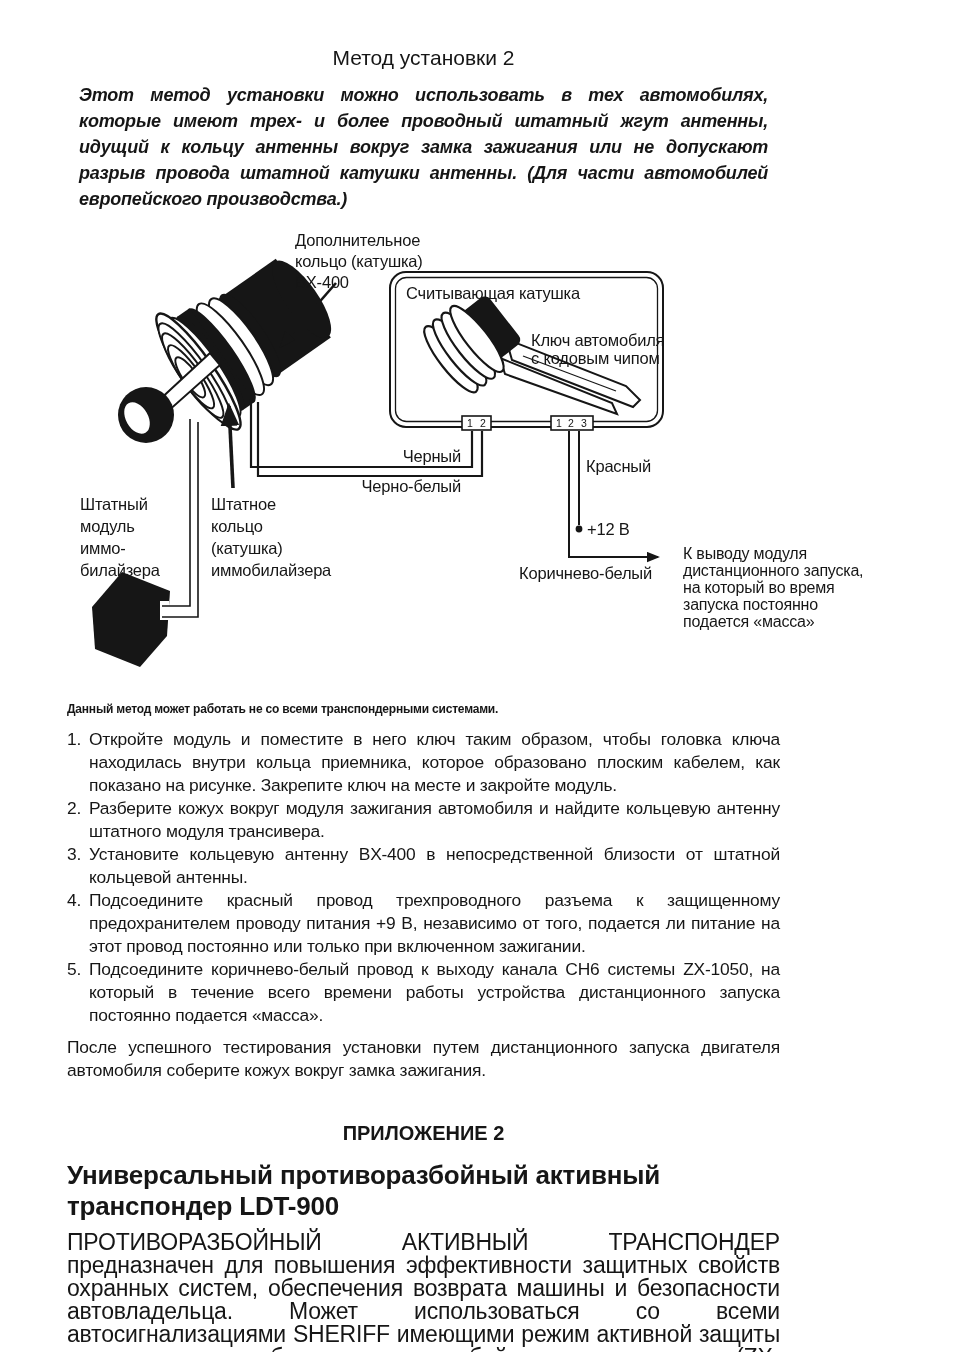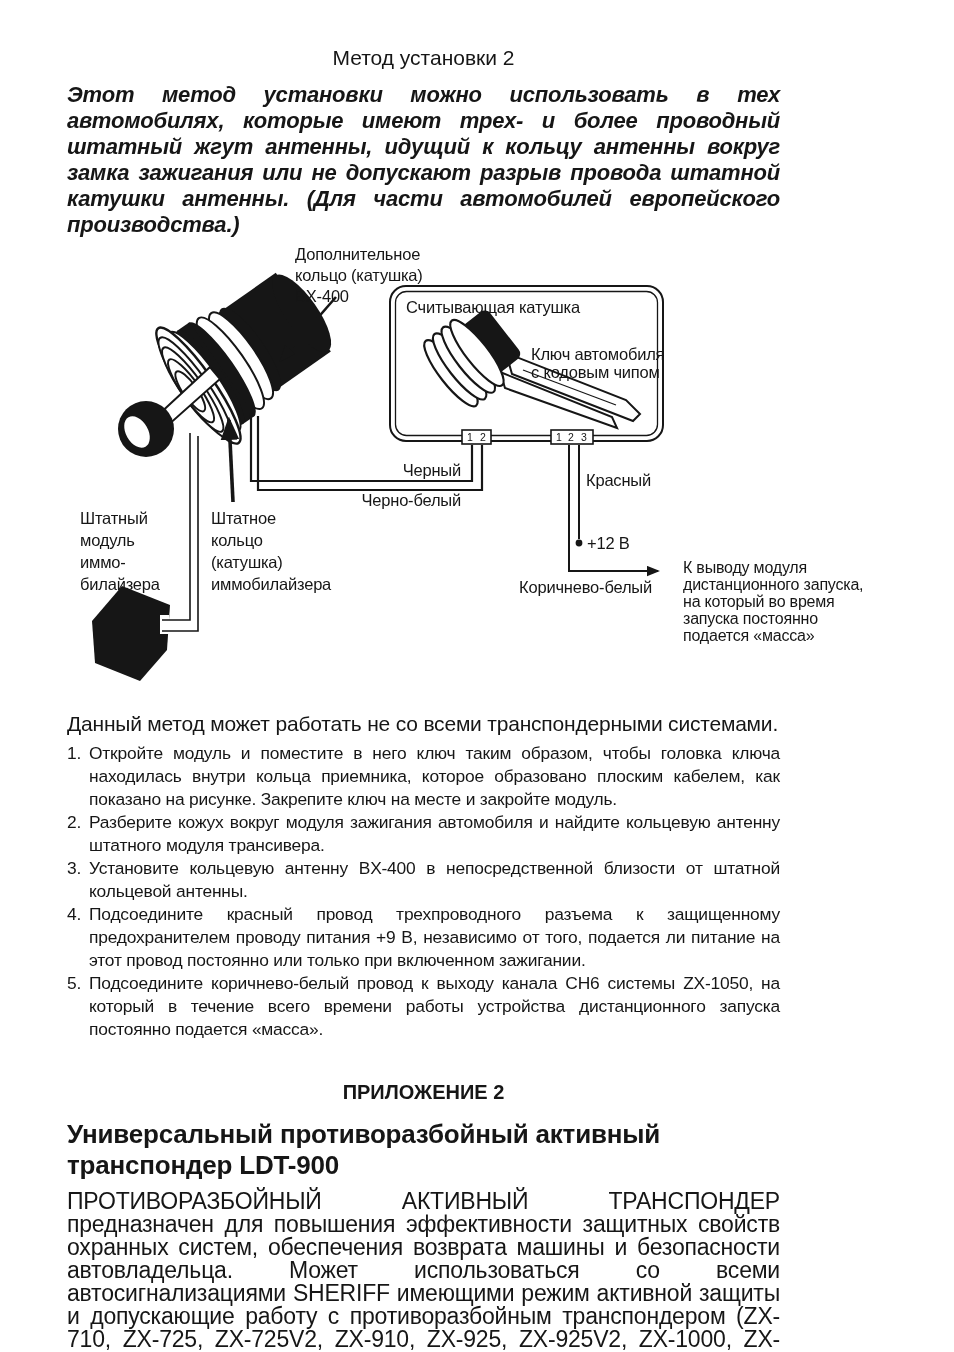--- a/index.html
+++ b/index.html
@@ -1,24 +1,24 @@
 <!DOCTYPE html>
 <html><head>
 <meta charset="utf-8">
 <style>
   html,body{margin:0;padding:0;background:#ffffff;}
   body{width:954px;height:1352px;overflow:hidden;color:#161616;
        font-family:"Liberation Sans",sans-serif;}
   .page{padding:46px 64px 0 67px;box-sizing:border-box;width:844px;}
   .title{font-size:21px;font-weight:400;text-align:center;margin:0 0 12px 0;}
-  .intro{font-size:22px;font-weight:700;font-style:italic;line-height:26px;
-         text-align:justify;margin:0;letter-spacing:-0.2px;}
+  .intro{font-size:18px;font-weight:700;font-style:italic;line-height:26px;
+         text-align:justify;margin:12px;letter-spacing:-0.2px;}
   .diagram{position:relative;height:470px;margin:0 -64px 0 -67px;}
   .diagram svg{display:block;}
-  .note{font-weight:400;font-size:21px;line-height:23px;margin:4px 0 7px 0;letter-spacing:-0.2px;}
+  .note{font-weight:700;font-size:12px;line-height:23px;margin:4px 0 7px 0;letter-spacing:-0.2px;}
   .steps{margin:0;}
   .step{display:flex;font-size:17.4px;line-height:23px;letter-spacing:-0.2px;}
   .step-num{width:22px;flex:none;}
   .step-text{flex:1;text-align:justify;}
   .closing{font-size:17.4px;line-height:23px;text-align:justify;margin:9px 0 0 0;letter-spacing:-0.2px;}
   .appendix-title{text-align:center;font-size:20px;font-weight:700;margin:40px 0 0 0;}
   .appendix-subtitle{font-size:26px;font-weight:700;margin:15px 0 0 0;letter-spacing:-0.2px;}
   .appendix-body{font-size:23px;line-height:23px;text-align:justify;margin:9px 0 0 0;letter-spacing:-0.2px;}
   .page-number{text-align:left;font-size:17px;margin-top:25px;}
   svg text{font-size:16.5px;fill:#161616;letter-spacing:-0.2px;
@@ -171,20 +171,21 @@
     <div class="step">
       <span class="step-num">4.</span>
       <span class="step-text">Подсоедините красный провод трехпроводного разъема к защищенному предохранителем проводу питания +9 В, независимо от того, подается ли питание на этот провод постоянно или только при включенном зажигании.</span>
     </div>
     <div class="step">
       <span class="step-num">5.</span>
       <span class="step-text">Подсоедините коричнево-белый провод к выходу канала CH6 системы ZX-1050, на который в течение всего времени работы устройства дистанционного запуска постоянно подается «масса».</span>
     </div>
   </div>
 
+  <p class="closing">После успешного тестирования установки путем дистанционного запуска двигателя автомобиля соберите кожух вокруг замка зажигания.</p>
 
   <h2 class="appendix-title">ПРИЛОЖЕНИЕ 2</h2>
   <h3 class="appendix-subtitle">Универсальный противоразбойный активный транспондер LDT-900</h3>
   <p class="appendix-body"><span>ПРОТИВОРАЗБОЙНЫЙ АКТИВНЫЙ ТРАНСПОНДЕР</span><span> предназначен для повышения эффективности защитных свойств охранных систем, обеспечения возврата машины и безопасности автовладельца. Может использоваться со всеми автосигнализациями SHERIFF имеющими режим активной защиты и допускающие работу с противоразбойным транспондером (ZX-710, ZX-725, ZX-725V2, ZX-910, ZX-925, ZX-925V2, ZX-1000, ZX-1010, ZX-1050, PRO-9250).</span></p>
 
   <div class="page-number">– 57 –</div>
 
 </div>
 
 </body></html>

